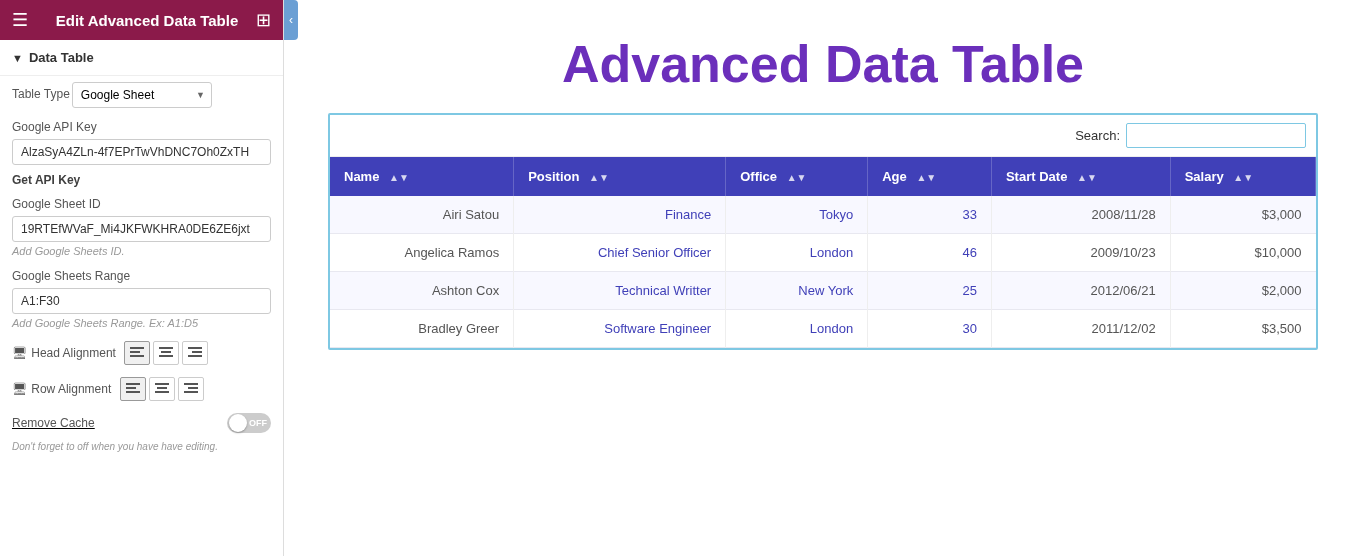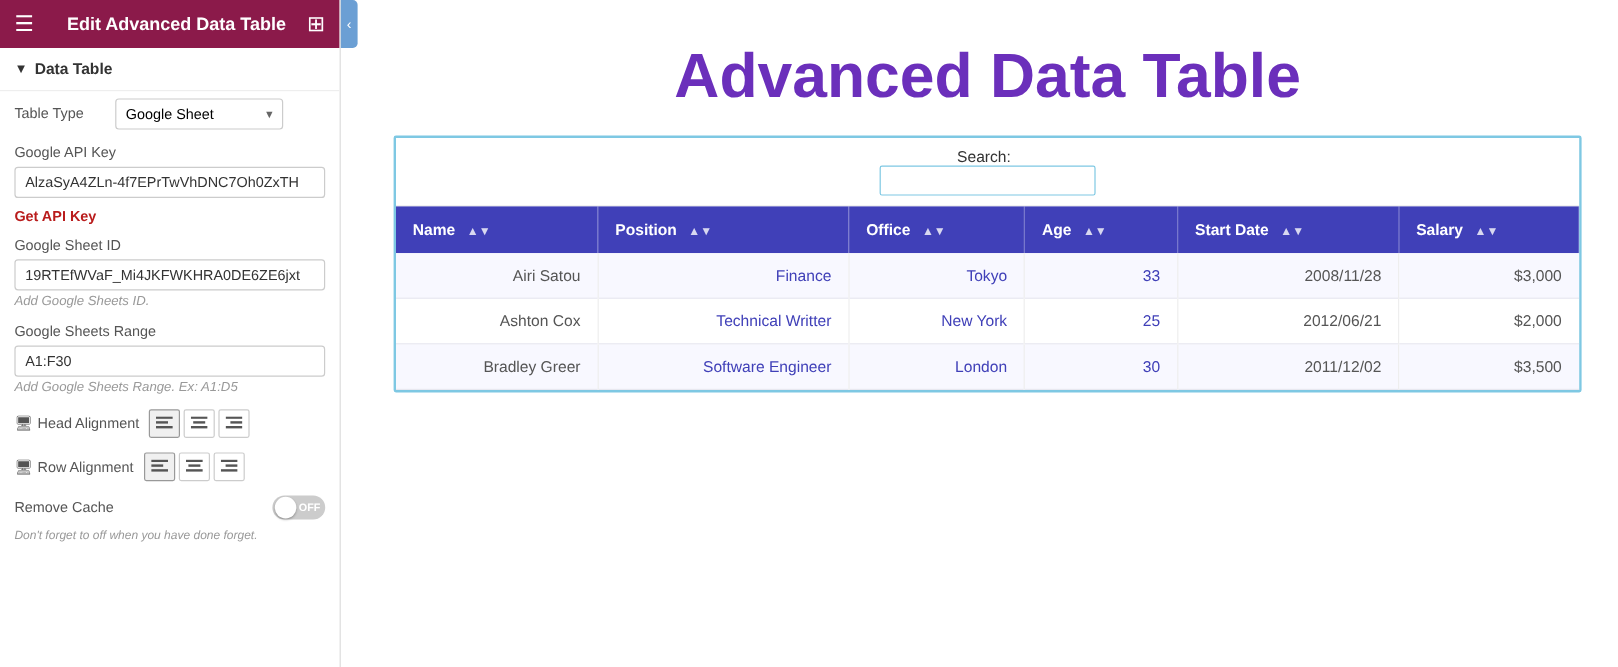--- a/index.html
+++ b/index.html
@@ -58,21 +58,21 @@
       font-size: 12px;
       width: 100%;
       color: #333;
     }
     .field-hint {
       font-size: 11px;
       color: #999;
       font-style: italic;
     }
     .get-api-link {
-      color: #b91c1c;
+      color: #404040;
       font-size: 12px;
       font-weight: bold;
       padding: 2px 12px 4px;
       cursor: pointer;
       display: block;
     }
 
     .select-wrapper {
       position: relative;
       display: inline-block;
@@ -96,21 +96,21 @@
       transform: translateY(-50%);
       font-size: 9px;
       color: #666;
       pointer-events: none;
     }
 
     .table-type-row {
       padding: 6px 12px;
       display: flex;
       align-items: center;
-      gap: 26px;
+      gap: 2px;
     }
 
     
     .alignment-row {
       padding: 6px 12px;
       display: flex;
       align-items: center;
       gap: 8px;
     }
     .alignment-label {
@@ -140,20 +140,21 @@
     .align-btn.active {
       background: #f0f0f0;
       border-color: #999;
     }
 
     .remove-cache-row {
       padding: 6px 12px;
       display: flex;
       align-items: center;
       justify-content: space-between;
+      text-decoration: underline;
     }
     .remove-cache-label {
       font-size: 12px;
       color: #555;
     }
     .toggle-off {
       background: #ccc;
       border-radius: 10px;
       width: 44px;
       height: 20px;
@@ -233,21 +234,20 @@
       border-radius: 2px;
       overflow: hidden;
     }
     .datatable-search-bar {
       display: flex;
       justify-content: flex-end;
       align-items: center;
       padding: 8px 10px;
       background: #fff;
       border-bottom: 1px solid #eee;
-      flex-direction: column;
     }
     .search-label {
       font-size: 13px;
       color: #333;
       margin-right: 6px;
     }
     .search-input {
       border: 1px solid #7ec8e3;
       border-radius: 2px;
       padding: 4px 8px;
@@ -409,21 +409,21 @@
       </button>
     </div>
   </div>
 
   <div class="remove-cache-row">
     <span class="remove-cache-label">Remove Cache</span>
     <div class="toggle-off">
       <div class="knob"></div>
     </div>
   </div>
-  <span class="dont-forget">Don't forget to off when you have done forget.</span>
+  <span class="dont-forget">Don't forget to off when you have have editing.</span>
 </div>
 
 <div class="collapse-handle" style="position:relative; left:0; top:0; transform:none; width:14px; background:#6b9fd4; display:flex; align-items:center; justify-content:center; cursor:pointer; color:#fff; font-size:12px;">
   ‹
 </div>
 
 <div id="main">
   <h1 class="page-title">Advanced Data Table</h1>
 
   <div class="datatable-wrapper">
@@ -445,20 +445,28 @@
       <tbody id="table-body">
       <tr>
             <td>Airi Satou</td>
             <td>Finance</td>
             <td>Tokyo</td>
             <td>33</td>
             <td>2008/11/28</td>
             <td>$3,000</td>
           </tr>
           <tr>
+            <td>Angelica Ramos</td>
+            <td>Chief Senior Officer</td>
+            <td>London</td>
+            <td>46</td>
+            <td>2009/10/23</td>
+            <td>$10,000</td>
+          </tr>
+          <tr>
             <td>Ashton Cox</td>
             <td>Technical Writter</td>
             <td>New York</td>
             <td>25</td>
             <td>2012/06/21</td>
             <td>$2,000</td>
           </tr>
           <tr>
             <td>Bradley Greer</td>
             <td>Software Engineer</td>

